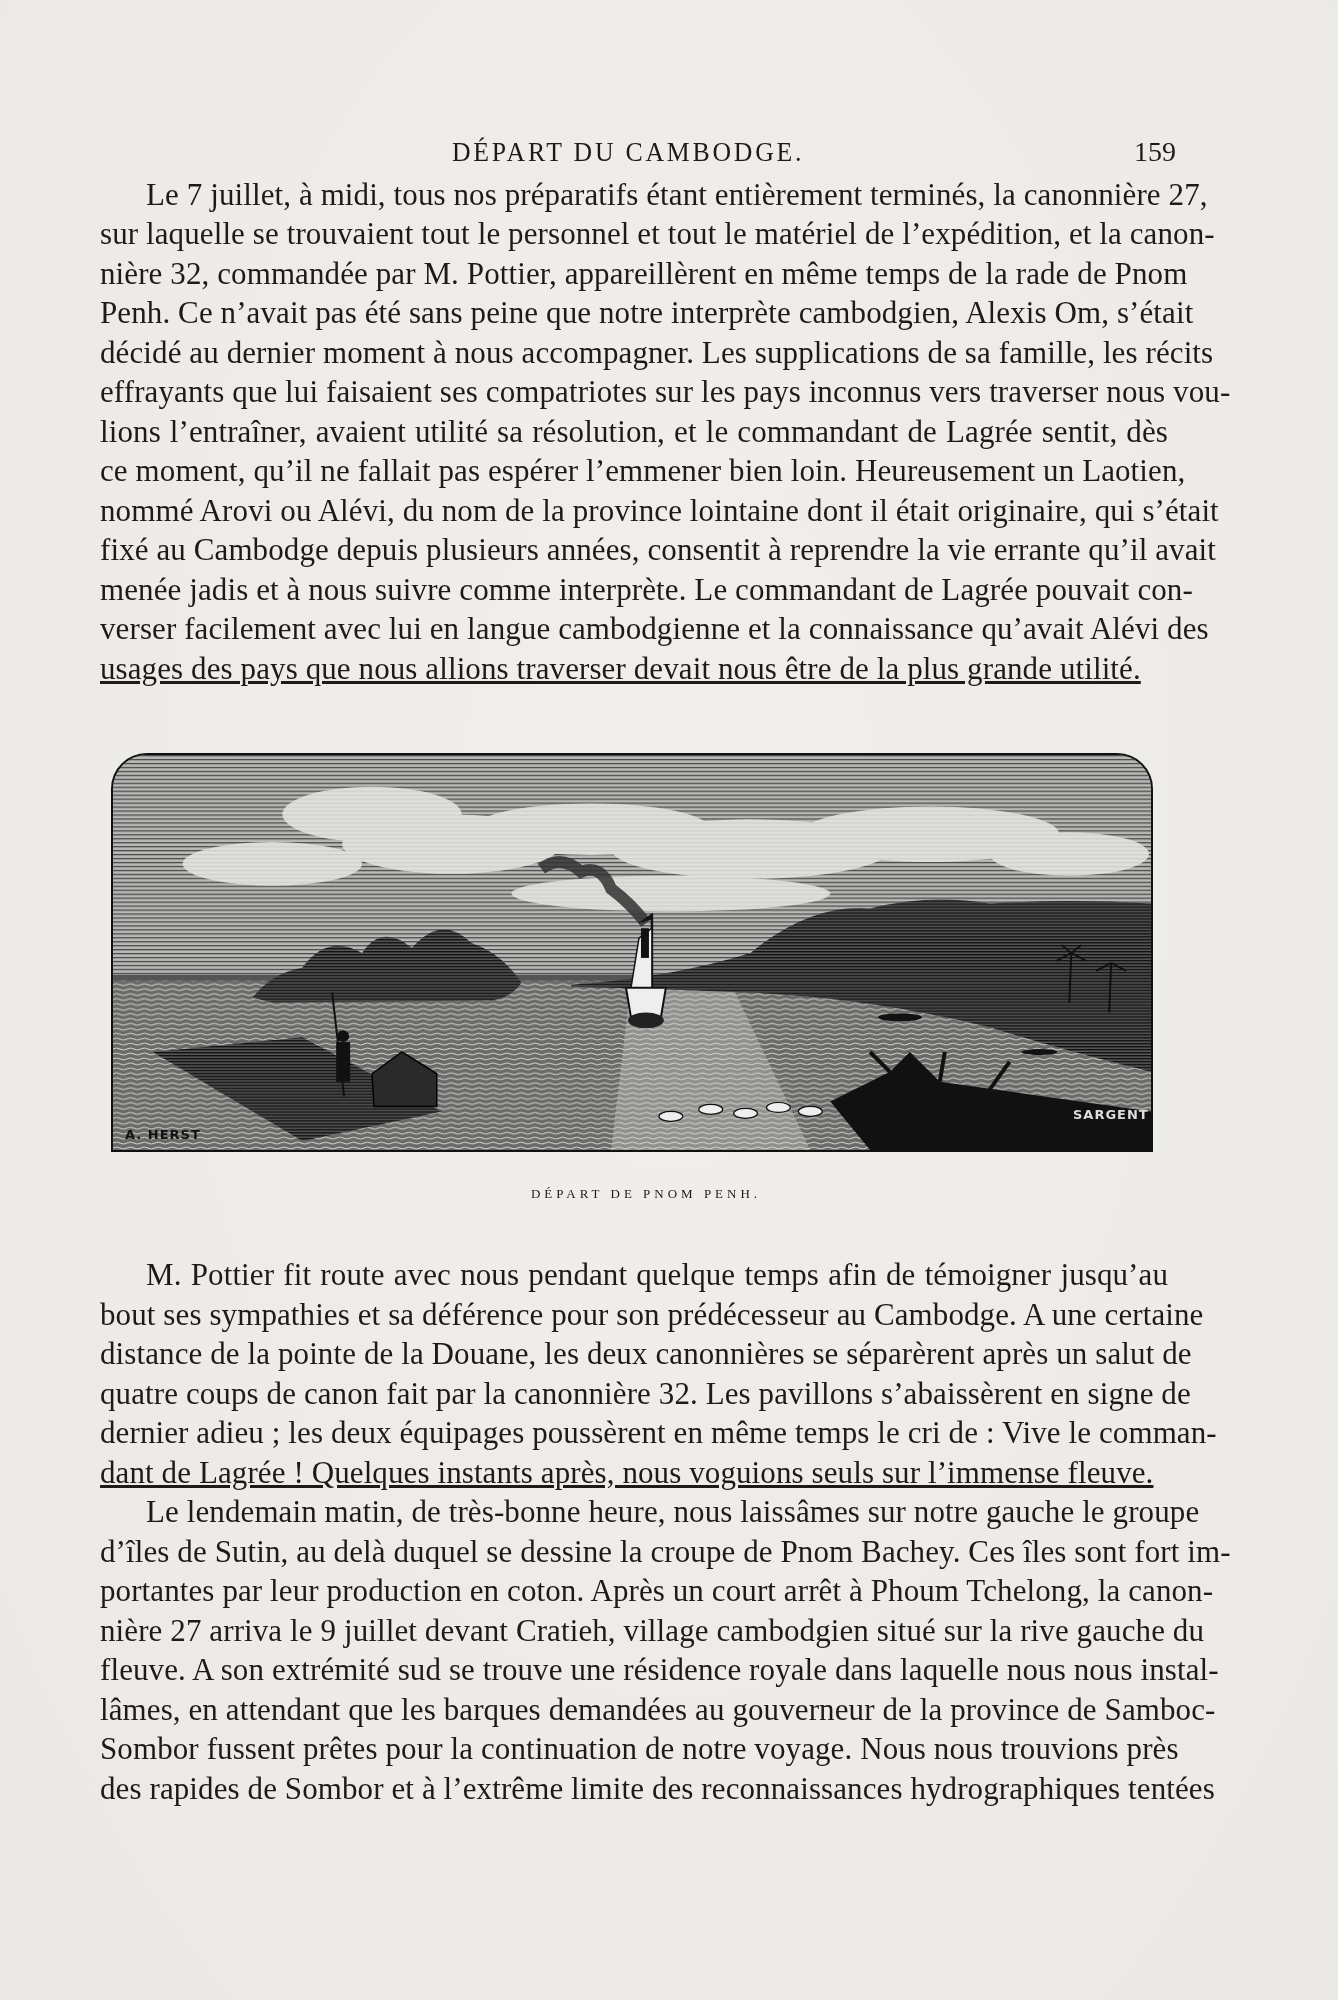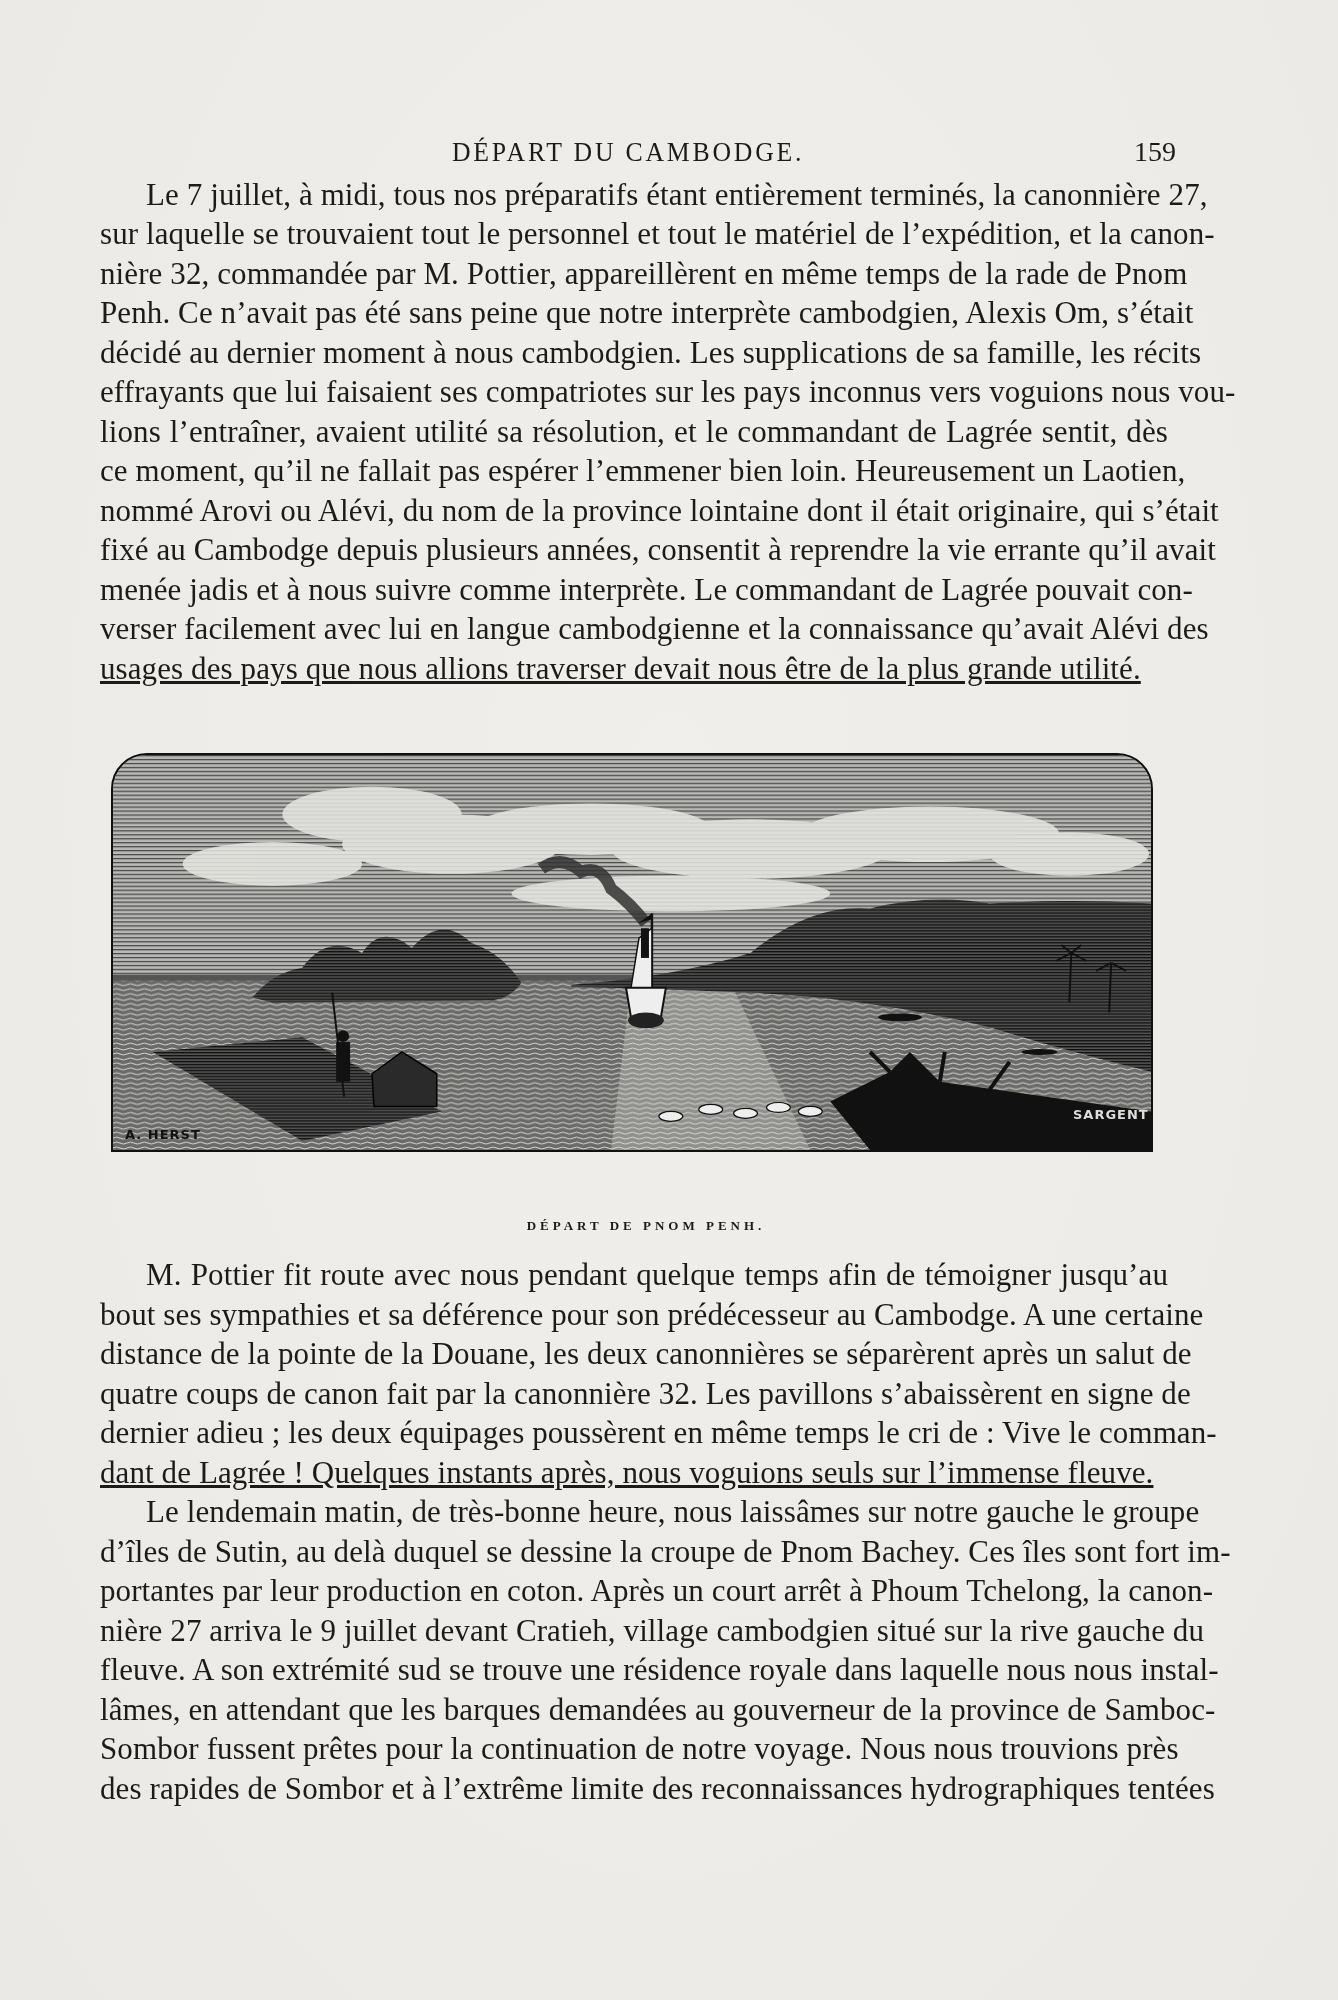--- a/index.html
+++ b/index.html
@@ -30,43 +30,42 @@
   .figure {
     position: absolute; left: 111px; top: 753px; width: 1042px; height: 399px;
     border-radius: 36px 36px 0 0; overflow: hidden;
     border: 2px solid #111; box-sizing: border-box;
     background: #8c8c8c;
   }
   .figure svg { display: block; width: 100%; height: 100%; }
   .caption {
     position: absolute; left: 440px; top: 1182px; width: 412px;
     text-align: center; font-size: 13px; letter-spacing: 4px; line-height: 24px;
-    font-weight: bold;
-    margin-top: 32px;
+    font-weight: normal;
   }
   .signature {
     position: absolute; font-family: "DejaVu Sans", sans-serif;
     font-size: 13px; font-weight: bold; color: #111; letter-spacing: 1px;
   }
 </style>
 </head>
 <body>
 
 <div class="page">
 
   <div class="running-head">DÉPART DU CAMBODGE.</div>
   <div class="folio">159</div>
 
   <div>
     <div class="line indent" style="top:175px">Le 7 juillet, à midi, tous nos préparatifs étant entièrement terminés, la canonnière 27,</div>
     <div class="line" style="top:214px">sur laquelle se trouvaient tout le personnel et tout le matériel de l’expédition, et la canon-</div>
     <div class="line" style="top:254px">nière 32, commandée par M. Pottier, appareillèrent en même temps de la rade de Pnom</div>
     <div class="line" style="top:293px">Penh. Ce n’avait pas été sans peine que notre interprète cambodgien, Alexis Om, s’était</div>
-    <div class="line" style="top:333px">décidé au dernier moment à nous cambodgien. Les supplications de sa famille, les récits</div>
-    <div class="line" style="top:372px">effrayants que lui faisaient ses compatriotes sur les pays inconnus vers voguions nous vou-</div>
+    <div class="line" style="top:333px">décidé au dernier moment à nous accompagner. Les supplications de sa famille, les récits</div>
+    <div class="line" style="top:372px">effrayants que lui faisaient ses compatriotes sur les pays inconnus vers traverser nous vou-</div>
     <div class="line" style="top:412px">lions l’entraîner, avaient utilité sa résolution, et le commandant de Lagrée sentit, dès</div>
     <div class="line" style="top:451px">ce moment, qu’il ne fallait pas espérer l’emmener bien loin. Heureusement un Laotien,</div>
     <div class="line" style="top:491px">nommé Arovi ou Alévi, du nom de la province lointaine dont il était originaire, qui s’était</div>
     <div class="line" style="top:530px">fixé au Cambodge depuis plusieurs années, consentit à reprendre la vie errante qu’il avait</div>
     <div class="line" style="top:570px">menée jadis et à nous suivre comme interprète. Le commandant de Lagrée pouvait con-</div>
     <div class="line" style="top:609px">verser facilement avec lui en langue cambodgienne et la connaissance qu’avait Alévi des</div>
     <div class="line last" style="top:649px">usages des pays que nous allions traverser devait nous être de la plus grande utilité.</div>
   </div>
 
   <div class="figure">

